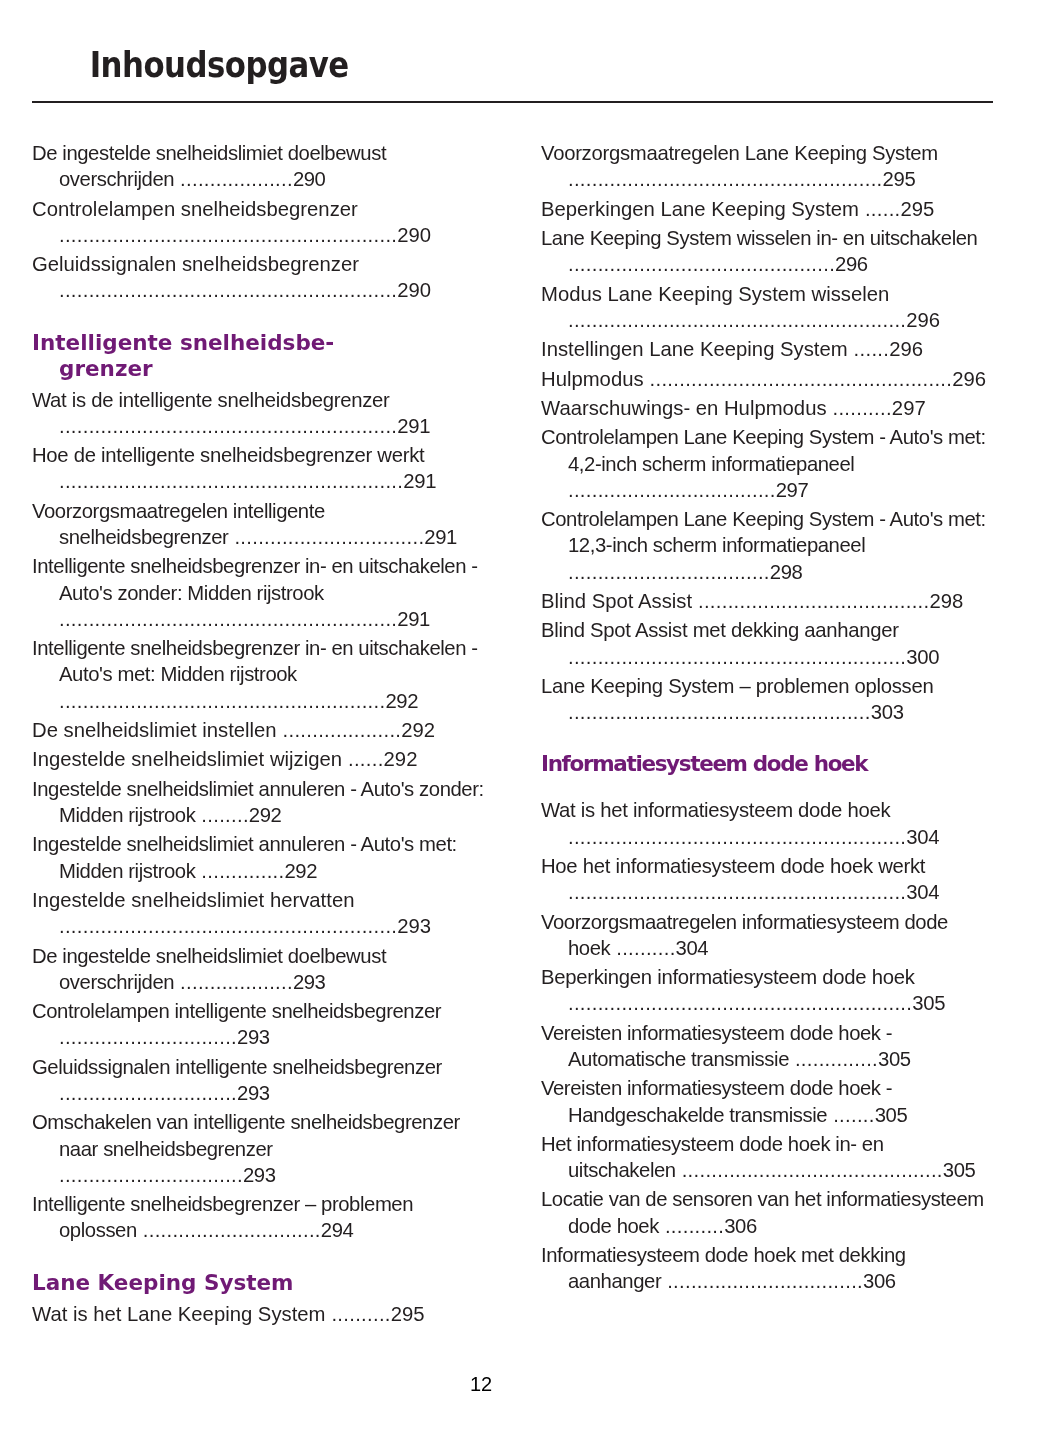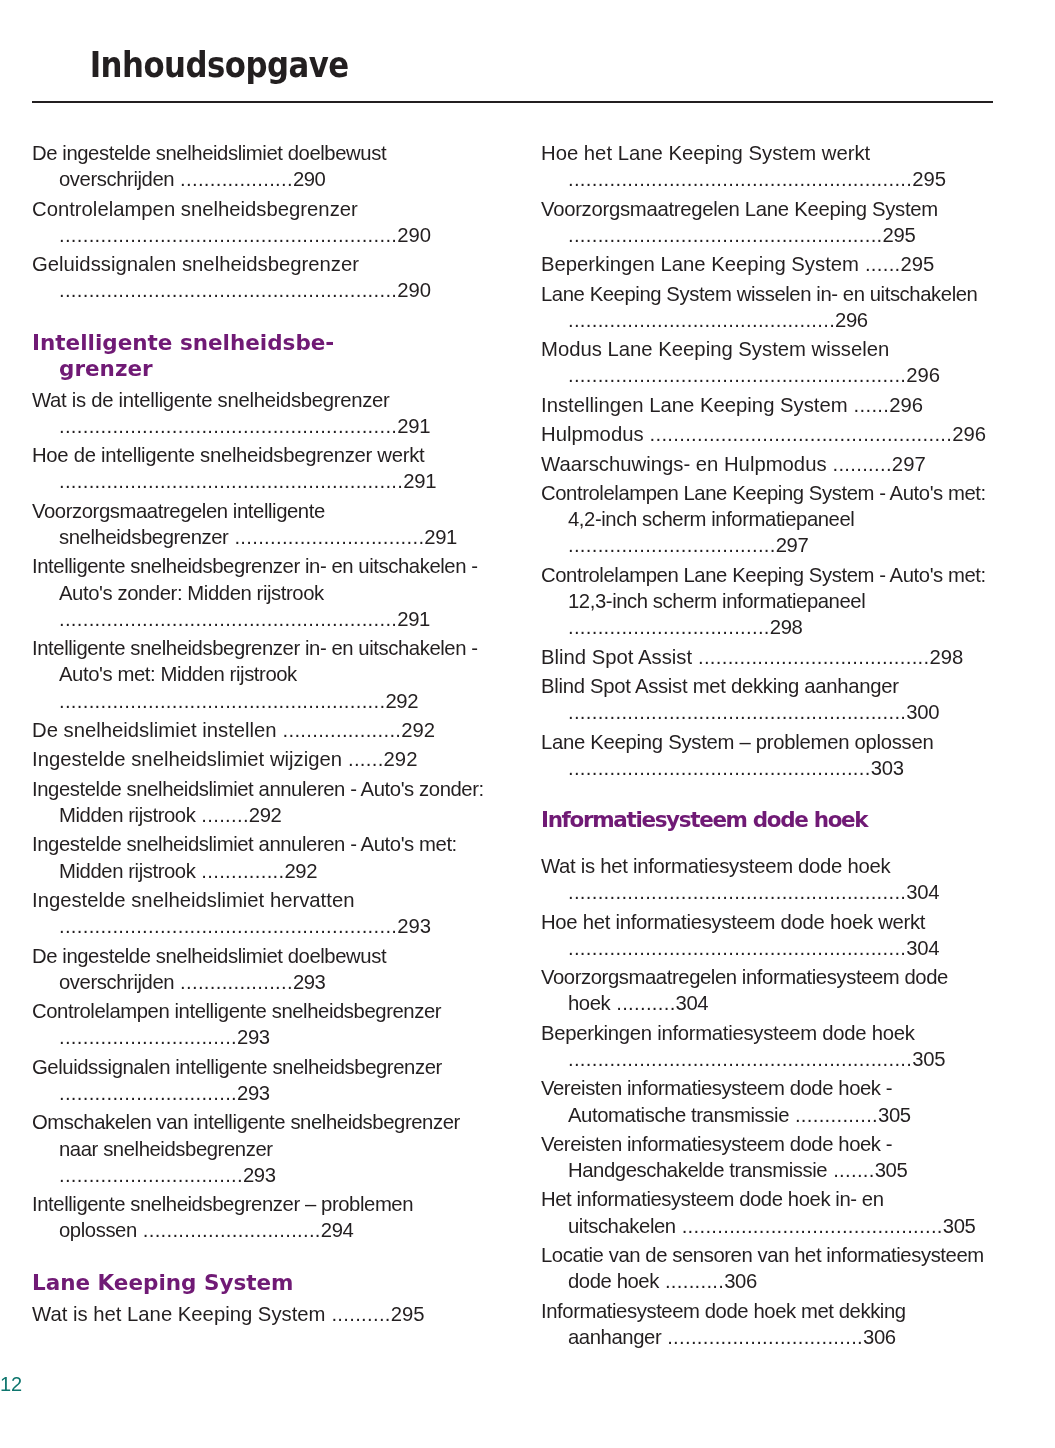--- a/index.html
+++ b/index.html
@@ -115,24 +115,24 @@
   }
   .toc-entry.narrow { letter-spacing: -0.42px; }
   .toc-entry.narrow2 { letter-spacing: -0.28px; }
 
   
   .page-footer {
     position: absolute;
     left: 0;
     top: 1372px;
     width: 962px;
-    text-align: left;
+    text-align: center;
     font-size: 20px;
     line-height: 24px;
-    color: #0f766e;
+    color: #000000;
   }
 </style>
 </head>
 <body>
 
 <div class="page">
 
   <div class="page-header">
     <span class="page-title">Inhoudsopgave</span>
   </div>
@@ -156,21 +156,20 @@
         <div class="toc-entry"><span>Ingestelde snelheidslimiet hervatten</span><span class="dots"> .........................................................</span><span class="pg">293</span></div>
         <div class="toc-entry narrow"><span>De ingestelde snelheidslimiet doelbewust overschrijden</span><span class="dots"> ...................</span><span class="pg">293</span></div>
         <div class="toc-entry narrow"><span>Controlelampen intelligente snelheidsbegrenzer</span><span class="dots"> ..............................</span><span class="pg">293</span></div>
         <div class="toc-entry narrow"><span>Geluidssignalen intelligente snelheidsbegrenzer</span><span class="dots"> ..............................</span><span class="pg">293</span></div>
         <div class="toc-entry narrow"><span>Omschakelen van intelligente snelheidsbegrenzer naar snelheidsbegrenzer</span><span class="dots"> ...............................</span><span class="pg">293</span></div>
         <div class="toc-entry narrow"><span>Intelligente snelheidsbegrenzer – problemen oplossen</span><span class="dots"> ..............................</span><span class="pg">294</span></div>
         <div class="section-heading gap-top-2 gap-bot">Lane Keeping System</div>
         <div class="toc-entry"><span>Wat is het Lane Keeping System</span><span class="dots"> ..........</span><span class="pg">295</span></div>
       </div>
     <div class="col" id="col-right">
-        <div class="toc-entry"><span>Hoe het Lane Keeping System werkt</span><span class="dots"> ..........................................................</span><span class="pg">295</span></div>
         <div class="toc-entry narrow2"><span>Voorzorgsmaatregelen Lane Keeping System</span><span class="dots"> .....................................................</span><span class="pg">295</span></div>
         <div class="toc-entry"><span>Beperkingen Lane Keeping System</span><span class="dots"> ......</span><span class="pg">295</span></div>
         <div class="toc-entry narrow"><span>Lane Keeping System wisselen in- en uitschakelen</span><span class="dots"> .............................................</span><span class="pg">296</span></div>
         <div class="toc-entry"><span>Modus Lane Keeping System wisselen</span><span class="dots"> .........................................................</span><span class="pg">296</span></div>
         <div class="toc-entry"><span>Instellingen Lane Keeping System</span><span class="dots"> ......</span><span class="pg">296</span></div>
         <div class="toc-entry"><span>Hulpmodus</span><span class="dots"> ...................................................</span><span class="pg">296</span></div>
         <div class="toc-entry"><span>Waarschuwings- en Hulpmodus</span><span class="dots"> ..........</span><span class="pg">297</span></div>
         <div class="toc-entry narrow"><span>Controlelampen Lane Keeping System - Auto's met: 4,2-inch scherm informatiepaneel</span><span class="dots"> ...................................</span><span class="pg">297</span></div>
         <div class="toc-entry narrow"><span>Controlelampen Lane Keeping System - Auto's met: 12,3-inch scherm informatiepaneel</span><span class="dots"> ..................................</span><span class="pg">298</span></div>
         <div class="toc-entry"><span>Blind Spot Assist</span><span class="dots"> .......................................</span><span class="pg">298</span></div>

